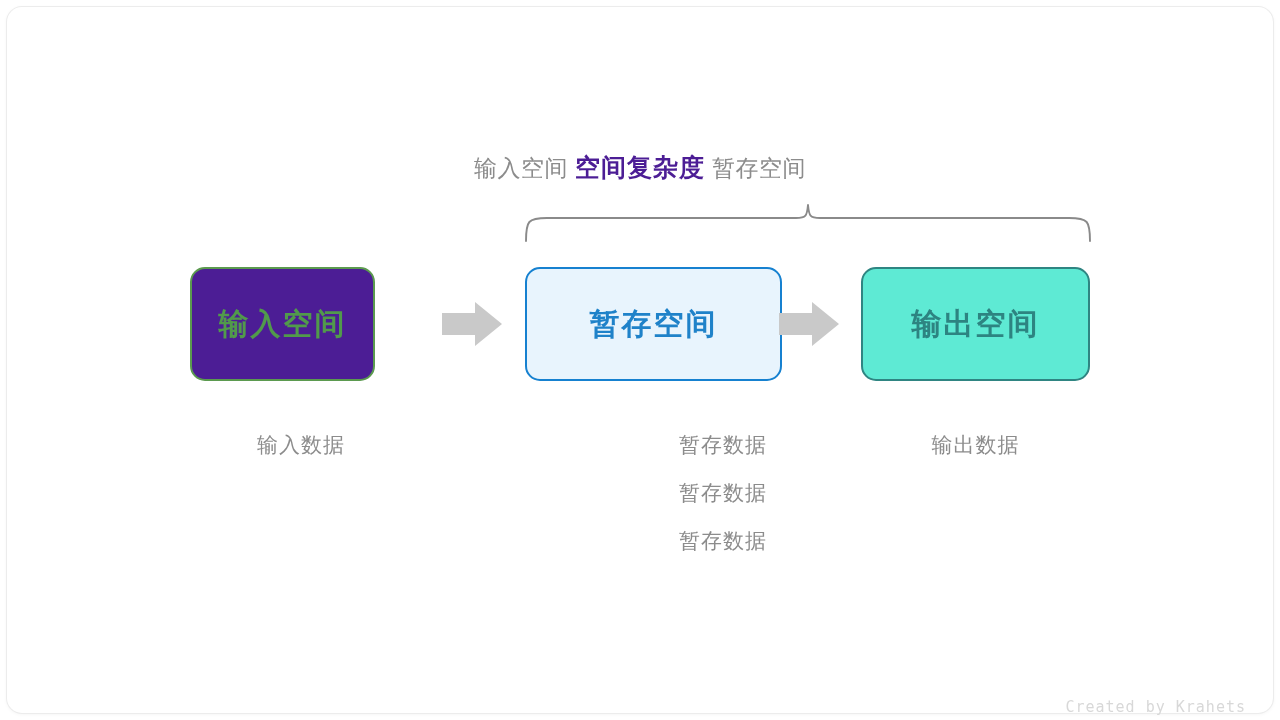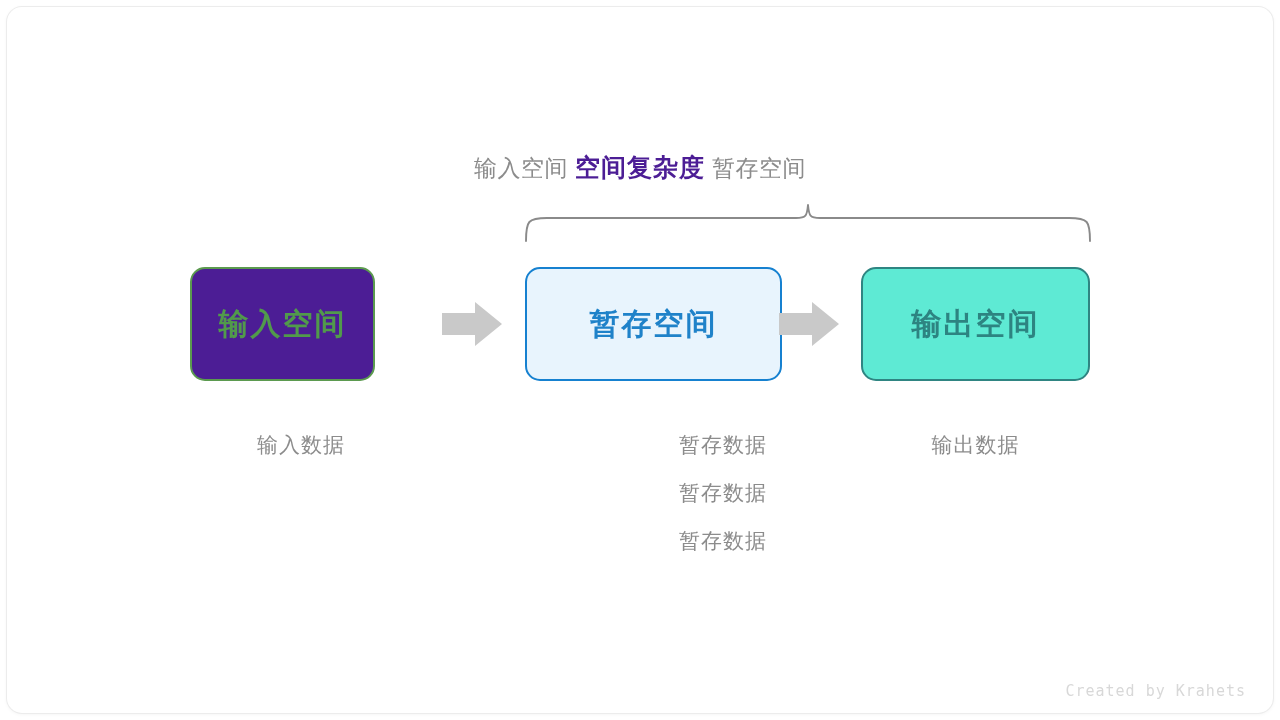--- a/index.html
+++ b/index.html
@@ -128,21 +128,21 @@
   #labels-input  { left: 187px; width: 228px; }
   #labels-temp   { left: 538px; width: 229px; text-align: right; }
   #labels-output { left: 861px; width: 229px; }
 
   .label-line { display: block; }
 
   
   #watermark {
     position: absolute;
     right: 34px;
-    bottom: 20px;
+    bottom: 4px;
     color: #d8d8d8;
     font-family: "DejaVu Sans Mono", "Liberation Mono", monospace;
     font-size: 15px;
     letter-spacing: 1px;
   }
 </style>
 </head>
 <body>
 
 <div id="canvas">

